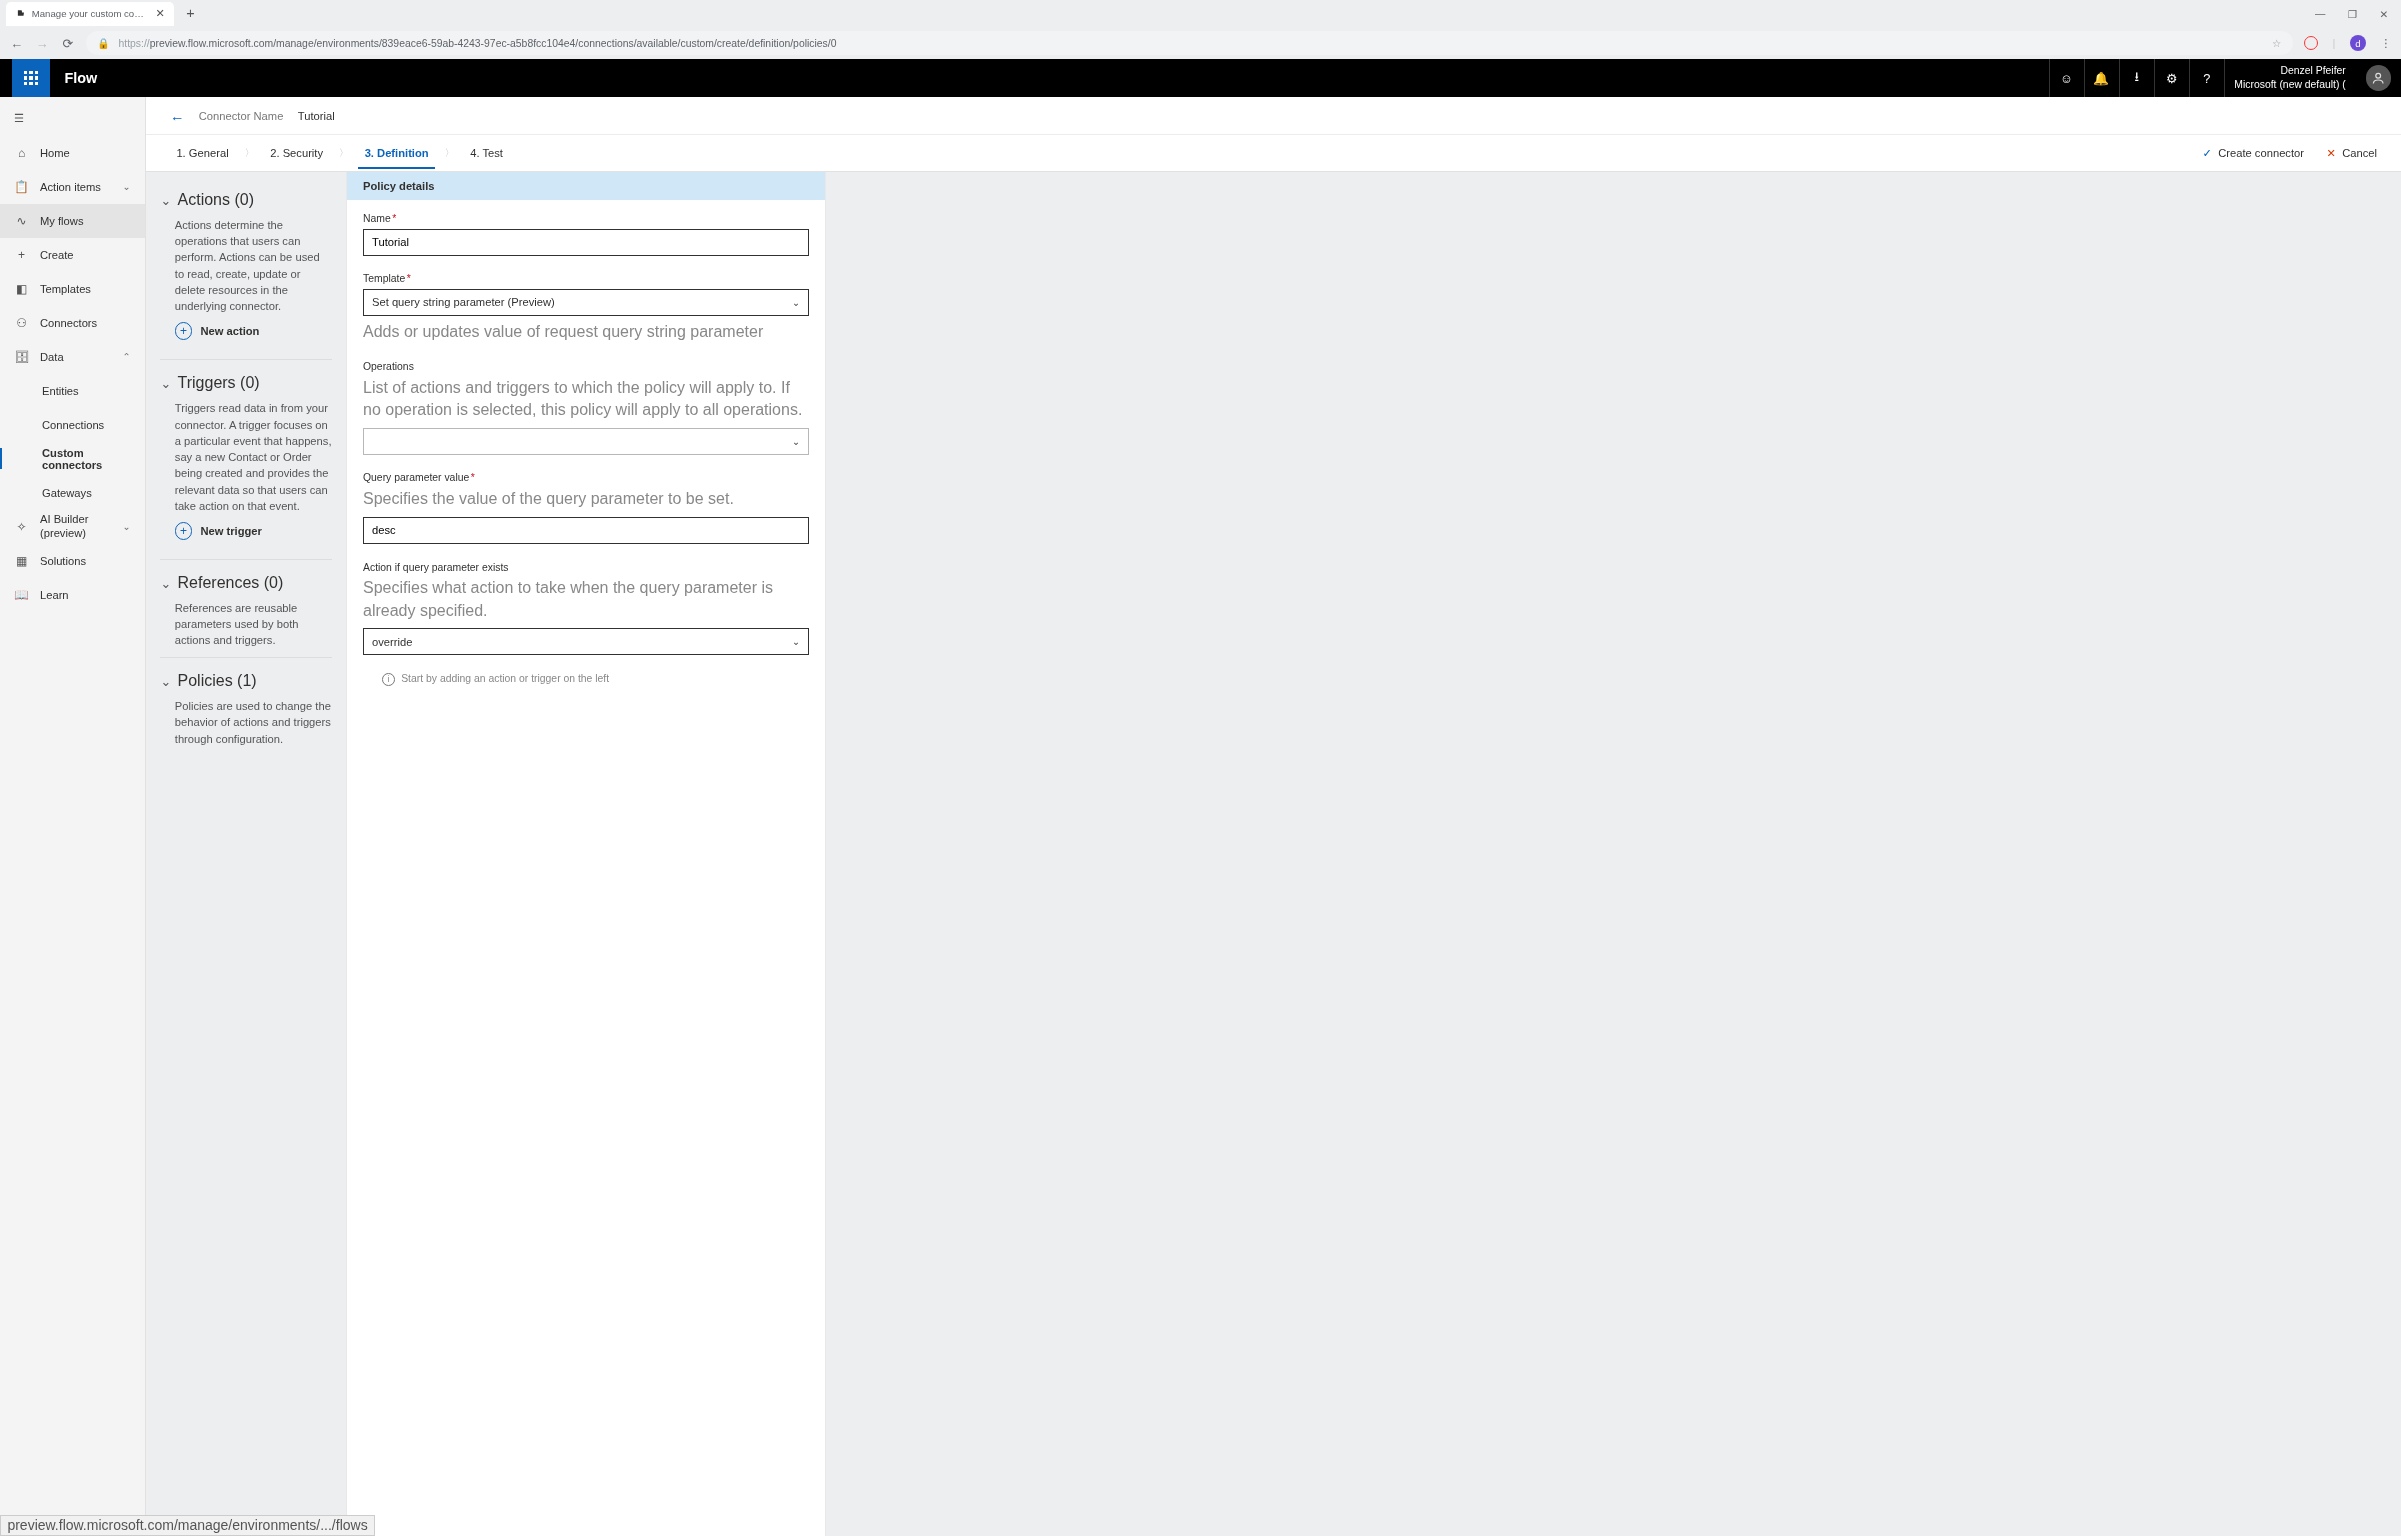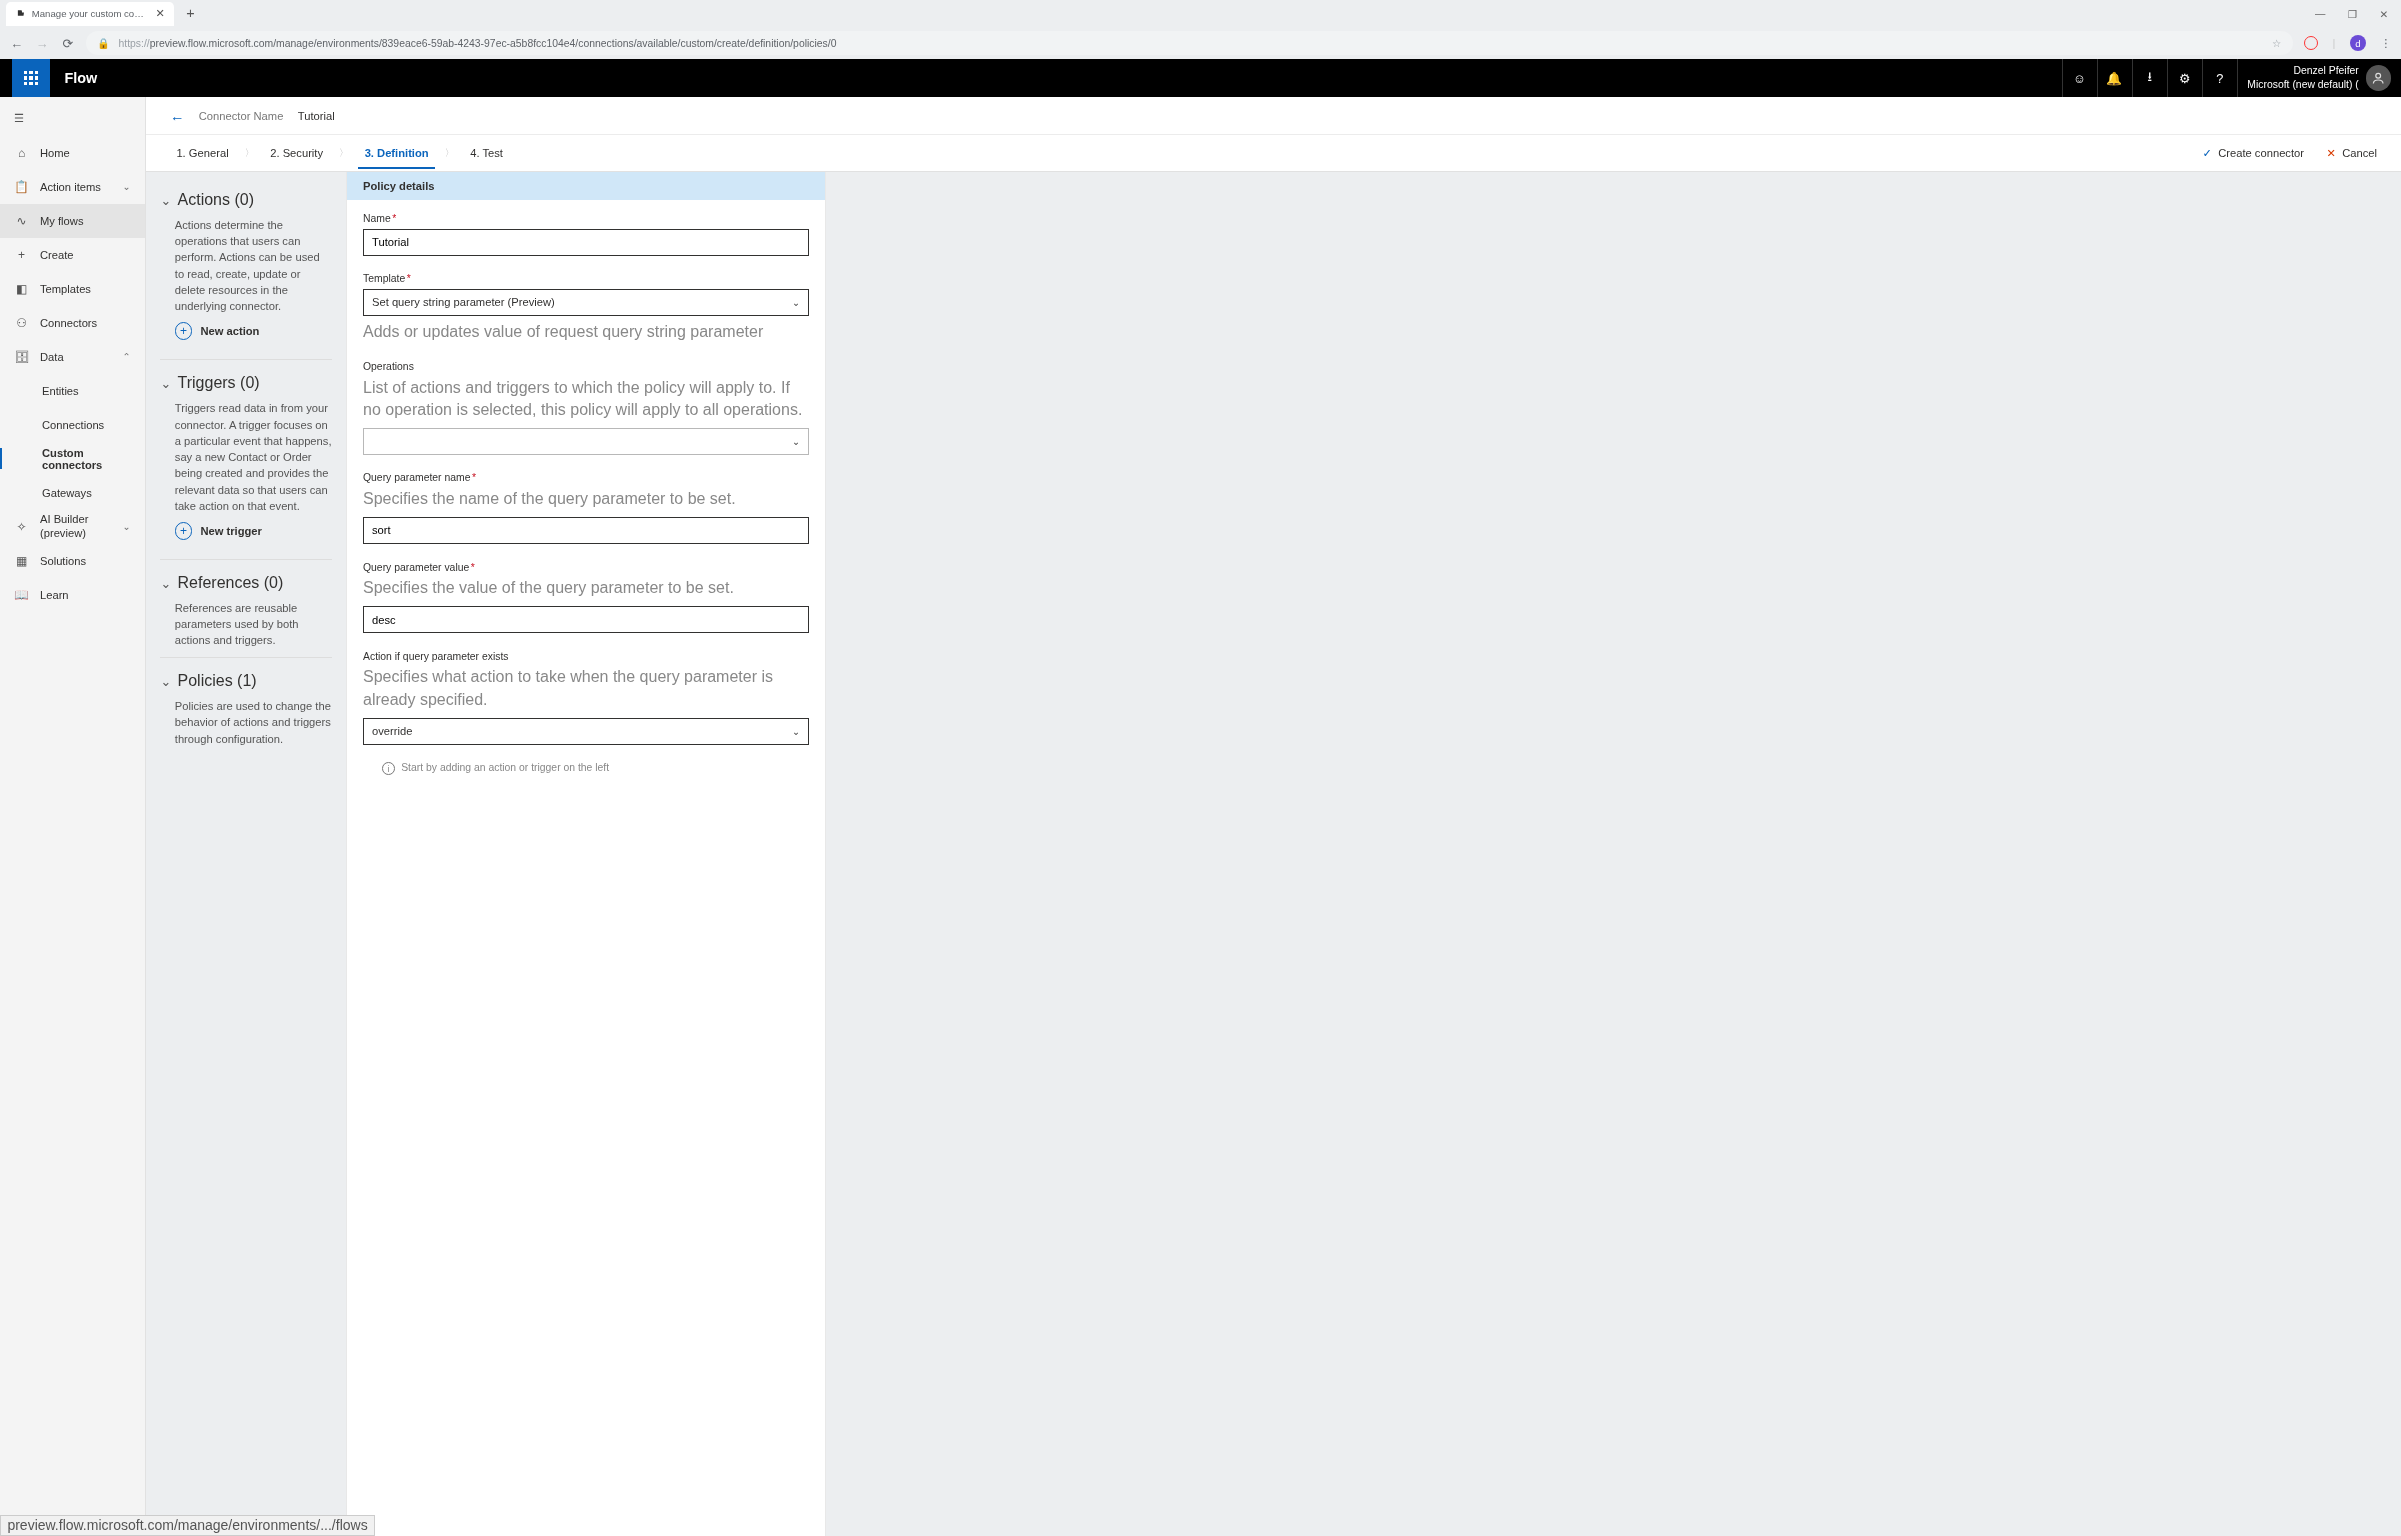--- a/index.html
+++ b/index.html
@@ -27,21 +27,21 @@
   .opera { width: 14.4px; height: 14.4px; border-radius: 50%; border: 1.6px solid #f33; }
 
   
   .appbar { height: 38px; background: #000; color: #fff; display: flex; align-items: center; padding-left: 12px; }
   .waffle { width: 38px; height: 38px; background: #0a64bc; display: flex; align-items: center; justify-content: center; }
   .waffle-grid { width: 14.4px; height: 14.4px; display: grid; grid-template-columns: repeat(3,3.2px); grid-template-rows: repeat(3,3.2px); gap: 2.4px; }
   .waffle-grid span { background: #fff; }
   .appname { font-size: 14.4px; font-weight: 600; margin-left: 14.4px; }
   .appbar-right { margin-left: auto; display: flex; align-items: stretch; height: 100%; }
   .appbar-btn { width: 35px; display: flex; align-items: center; justify-content: center; border-left: 0.8px solid #333; color: #fff; font-size: 12.8px; }
-  .userblock { display: flex; align-items: center; gap: 7px; padding: 0 9.6px; border-left: 0.8px solid #333; }
+  .userblock { display: flex; align-items: center; gap: 20px; padding: 0 9.6px; border-left: 0.8px solid #333; }
   .usertext { font-size: 10.4px; text-align: right; line-height: 1.3; }
   .useravatar { width: 25.6px; height: 25.6px; border-radius: 50%; background: #555; color: #fff; display: flex; align-items: center; justify-content: center; }
 
   
   .body { display: flex; height: calc(100% - 27px - 32px - 38px); }
   .sidebar { width: 146px; background: #f4f4f4; display: flex; flex-direction: column; padding-top: 4.8px; border-right: 0.8px solid #e1e1e1; }
   .side-item { display: flex; align-items: center; height: 34px; padding: 0 14.4px; gap: 11.2px; color: #323130; position: relative; cursor: pointer; }
   .side-item.sub { padding-left: 42px; font-size: 11.2px; }
   .side-item.active { background: #e4e4e4; }
   .side-item.selected { font-weight: 600; }
@@ -311,25 +311,20 @@
             </div>
             <div class="fld">
               <div class="fld-label">Operations</div>
               <div class="fld-help">List of actions and triggers to which the policy will apply to. If no operation is selected, this policy will apply to all operations.</div>
               <div class="select light">
                   <span></span>
                   <span class="chev">⌄</span>
                 </div>
             </div>
             <div class="fld">
-              <div class="fld-label"><span>Query parameter name</span><span class="req">*</span></div>
-              <div class="fld-help">Specifies the name of the query parameter to be set.</div>
-              <input class="input" value="sort" style="">
-            </div>
-            <div class="fld">
               <div class="fld-label"><span>Query parameter value</span><span class="req">*</span></div>
               <div class="fld-help">Specifies the value of the query parameter to be set.</div>
               <input class="input" value="desc" style="">
             </div>
             <div class="fld">
               <div class="fld-label">Action if query parameter exists</div>
               <div class="fld-help">Specifies what action to take when the query parameter is already specified.</div>
               <div class="select">
                   <span>override</span>
                   <span class="chev">⌄</span>

